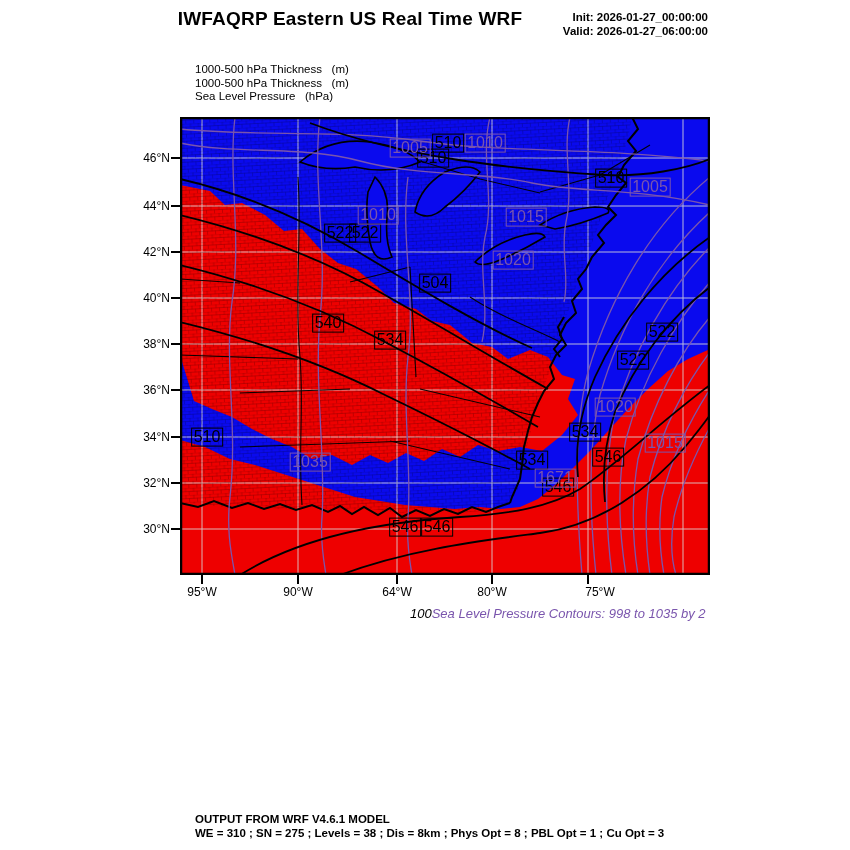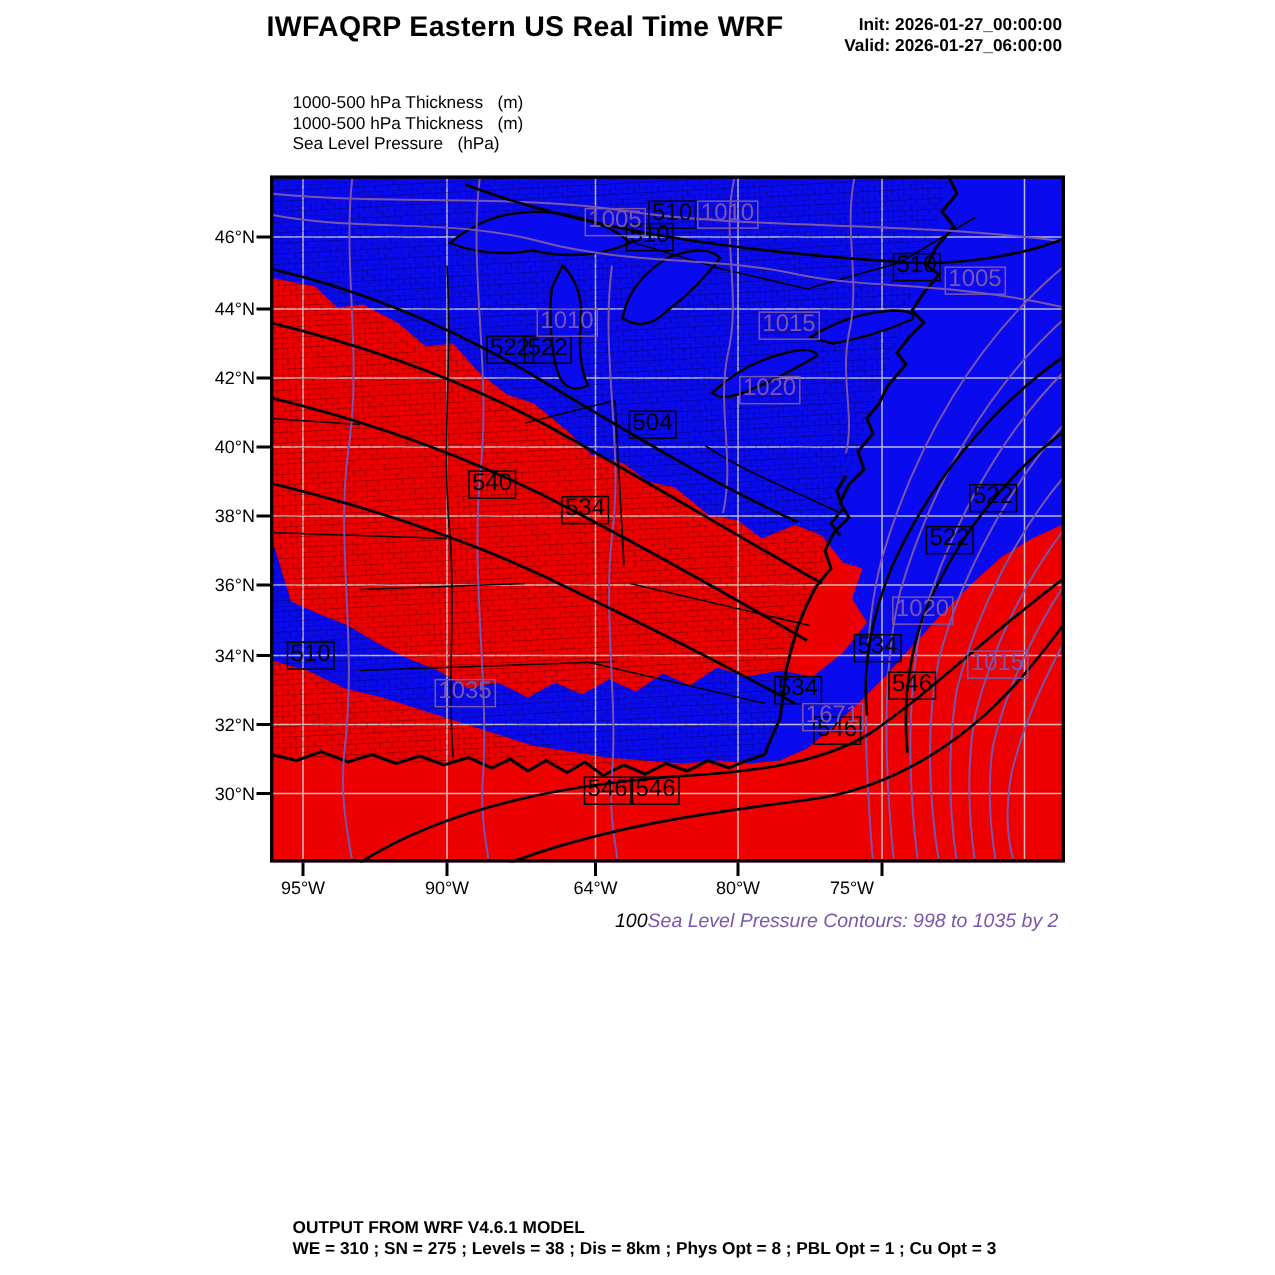--- a/index.html
+++ b/index.html
@@ -224,14 +224,14 @@
 <span class="axis-label lat" style="position: absolute; left: 126px; width: 44px; top: 522px;">30°N</span>
 <div class="tick" style="left: 171px; top: 528px; width: 9px; height: 2px;"></div>
 <span class="axis-label lon" style="position: absolute; left: 176px; width: 52px; top: 585px; text-align: center;">95°W</span>
 <div class="tick" style="left: 201px; top: 575px; width: 2px; height: 9px;"></div>
 <span class="axis-label lon" style="position: absolute; left: 272px; width: 52px; top: 585px; text-align: center;">90°W</span>
 <div class="tick" style="left: 297px; top: 575px; width: 2px; height: 9px;"></div>
 <span class="axis-label lon" style="position: absolute; left: 371px; width: 52px; top: 585px; text-align: center;">64°W</span>
 <div class="tick" style="left: 396px; top: 575px; width: 2px; height: 9px;"></div>
 <span class="axis-label lon" style="position: absolute; left: 466px; width: 52px; top: 585px; text-align: center;">80°W</span>
 <div class="tick" style="left: 491px; top: 575px; width: 2px; height: 9px;"></div>
-<span class="axis-label lon" style="position: absolute; left: 542px; width: 52px; top: 585px; text-align: center;">75°W</span>
+<span class="axis-label lon" style="position: absolute; left: 574px; width: 52px; top: 585px; text-align: center;">75°W</span>
 <div class="tick" style="left: 587px; top: 575px; width: 2px; height: 9px;"></div>
 
 </body></html>

